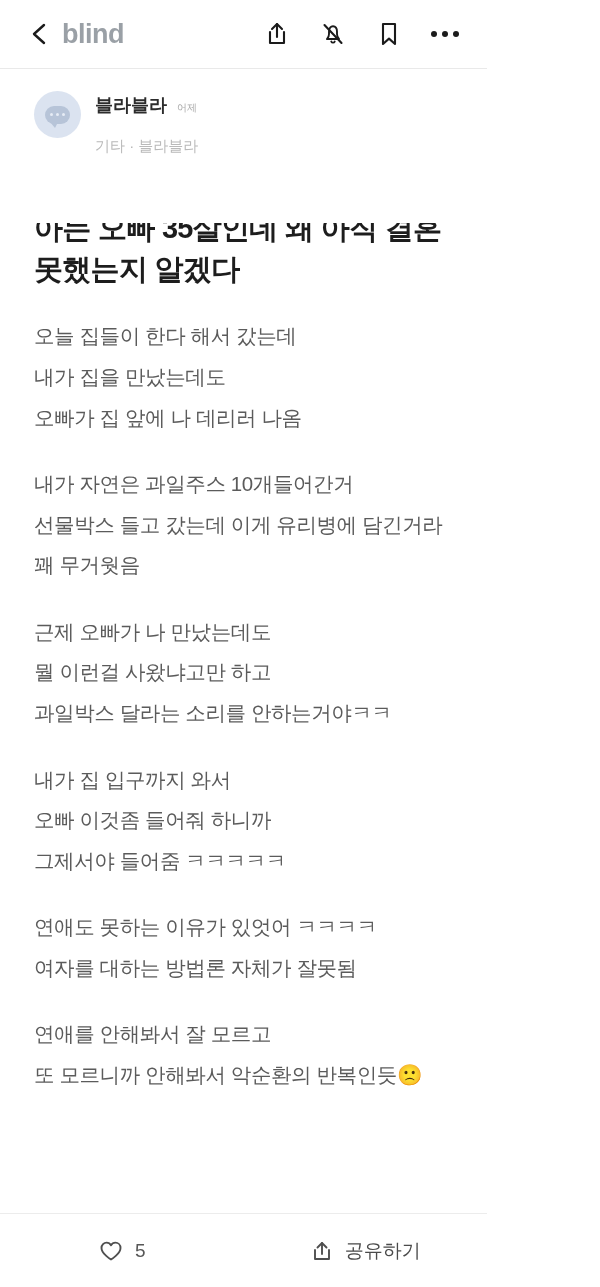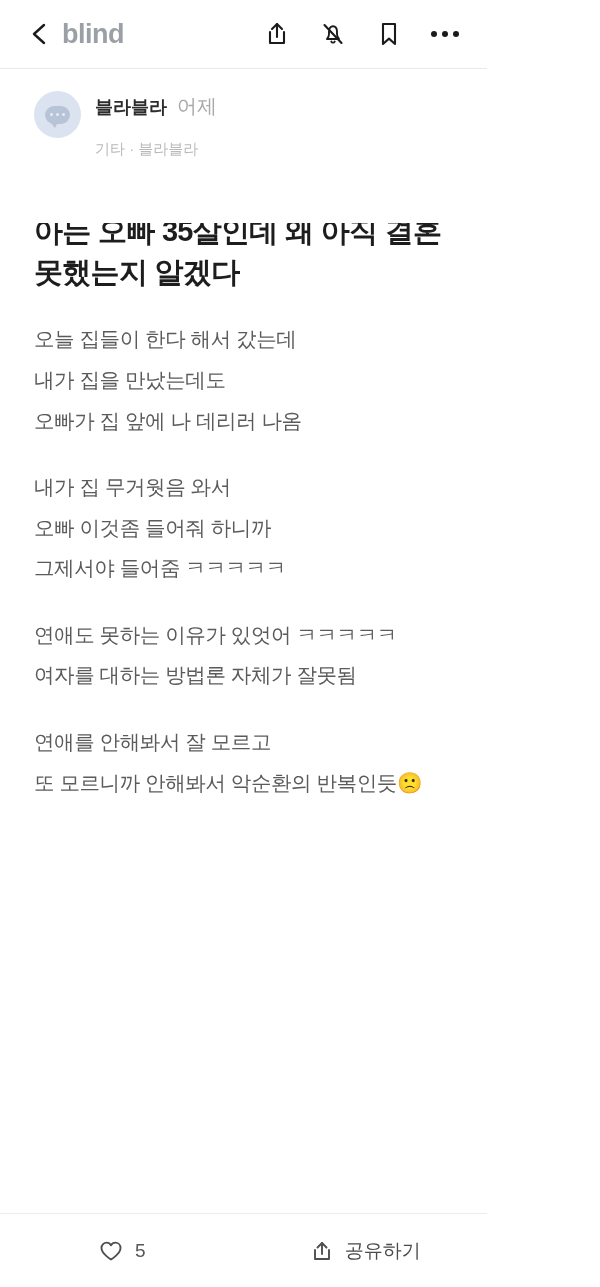--- a/index.html
+++ b/index.html
@@ -116,21 +116,21 @@
     display: flex;
     align-items: baseline;
     gap: 10px;
   }
   .author-name {
     font-size: 18px;
     color: #2c2c2c;
     font-weight: bold;
   }
   .author-time {
-    font-size: 20px;
+    font-size: 10px;
     color: #a9a9a9;
   }
   .author-sub {
     margin-top: 20px;
     font-size: 15px;
     color: #b9b9b9;
   }
   
   .author-mask {
     position: absolute;
@@ -253,24 +253,30 @@
     </div>
     <div class="author-mask"></div>
   </div>
 
   <div class="post">
     <h1 class="post-title">아는 오빠 35살인데 왜 아직 결혼 못했는지 알겠다</h1>
     <div class="post-body">
       <p>오늘 집들이 한다 해서 갔는데
 내가 집을 만났는데도
 오빠가 집 앞에 나 데리러 나옴</p>
-      <p>내가 집 무거웟음 와서
+      <p>내가 자연은 과일주스 10개들어간거
+선물박스 들고 갔는데 이게 유리병에 담긴거라
+꽤 무거웟음</p>
+      <p>근제 오빠가 나 만났는데도
+뭘 이런걸 사왔냐고만 하고
+과일박스 달라는 소리를 안하는거야ㅋㅋ</p>
+      <p>내가 집 입구까지 와서
 오빠 이것좀 들어줘 하니까
 그제서야 들어줌 ㅋㅋㅋㅋㅋ</p>
-      <p>연애도 못하는 이유가 있엇어 ㅋㅋㅋㅋㅋ
+      <p>연애도 못하는 이유가 있엇어 ㅋㅋㅋㅋ
 여자를 대하는 방법론 자체가 잘못됨</p>
       <p>연애를 안해봐서 잘 모르고
 또 모르니까 안해봐서 악순환의 반복인듯🙁</p>
     </div>
   </div>
 
   <div class="bottombar">
 
     <div class="bottom-item">
       <svg width="26" height="24" viewBox="0 0 26 24">

